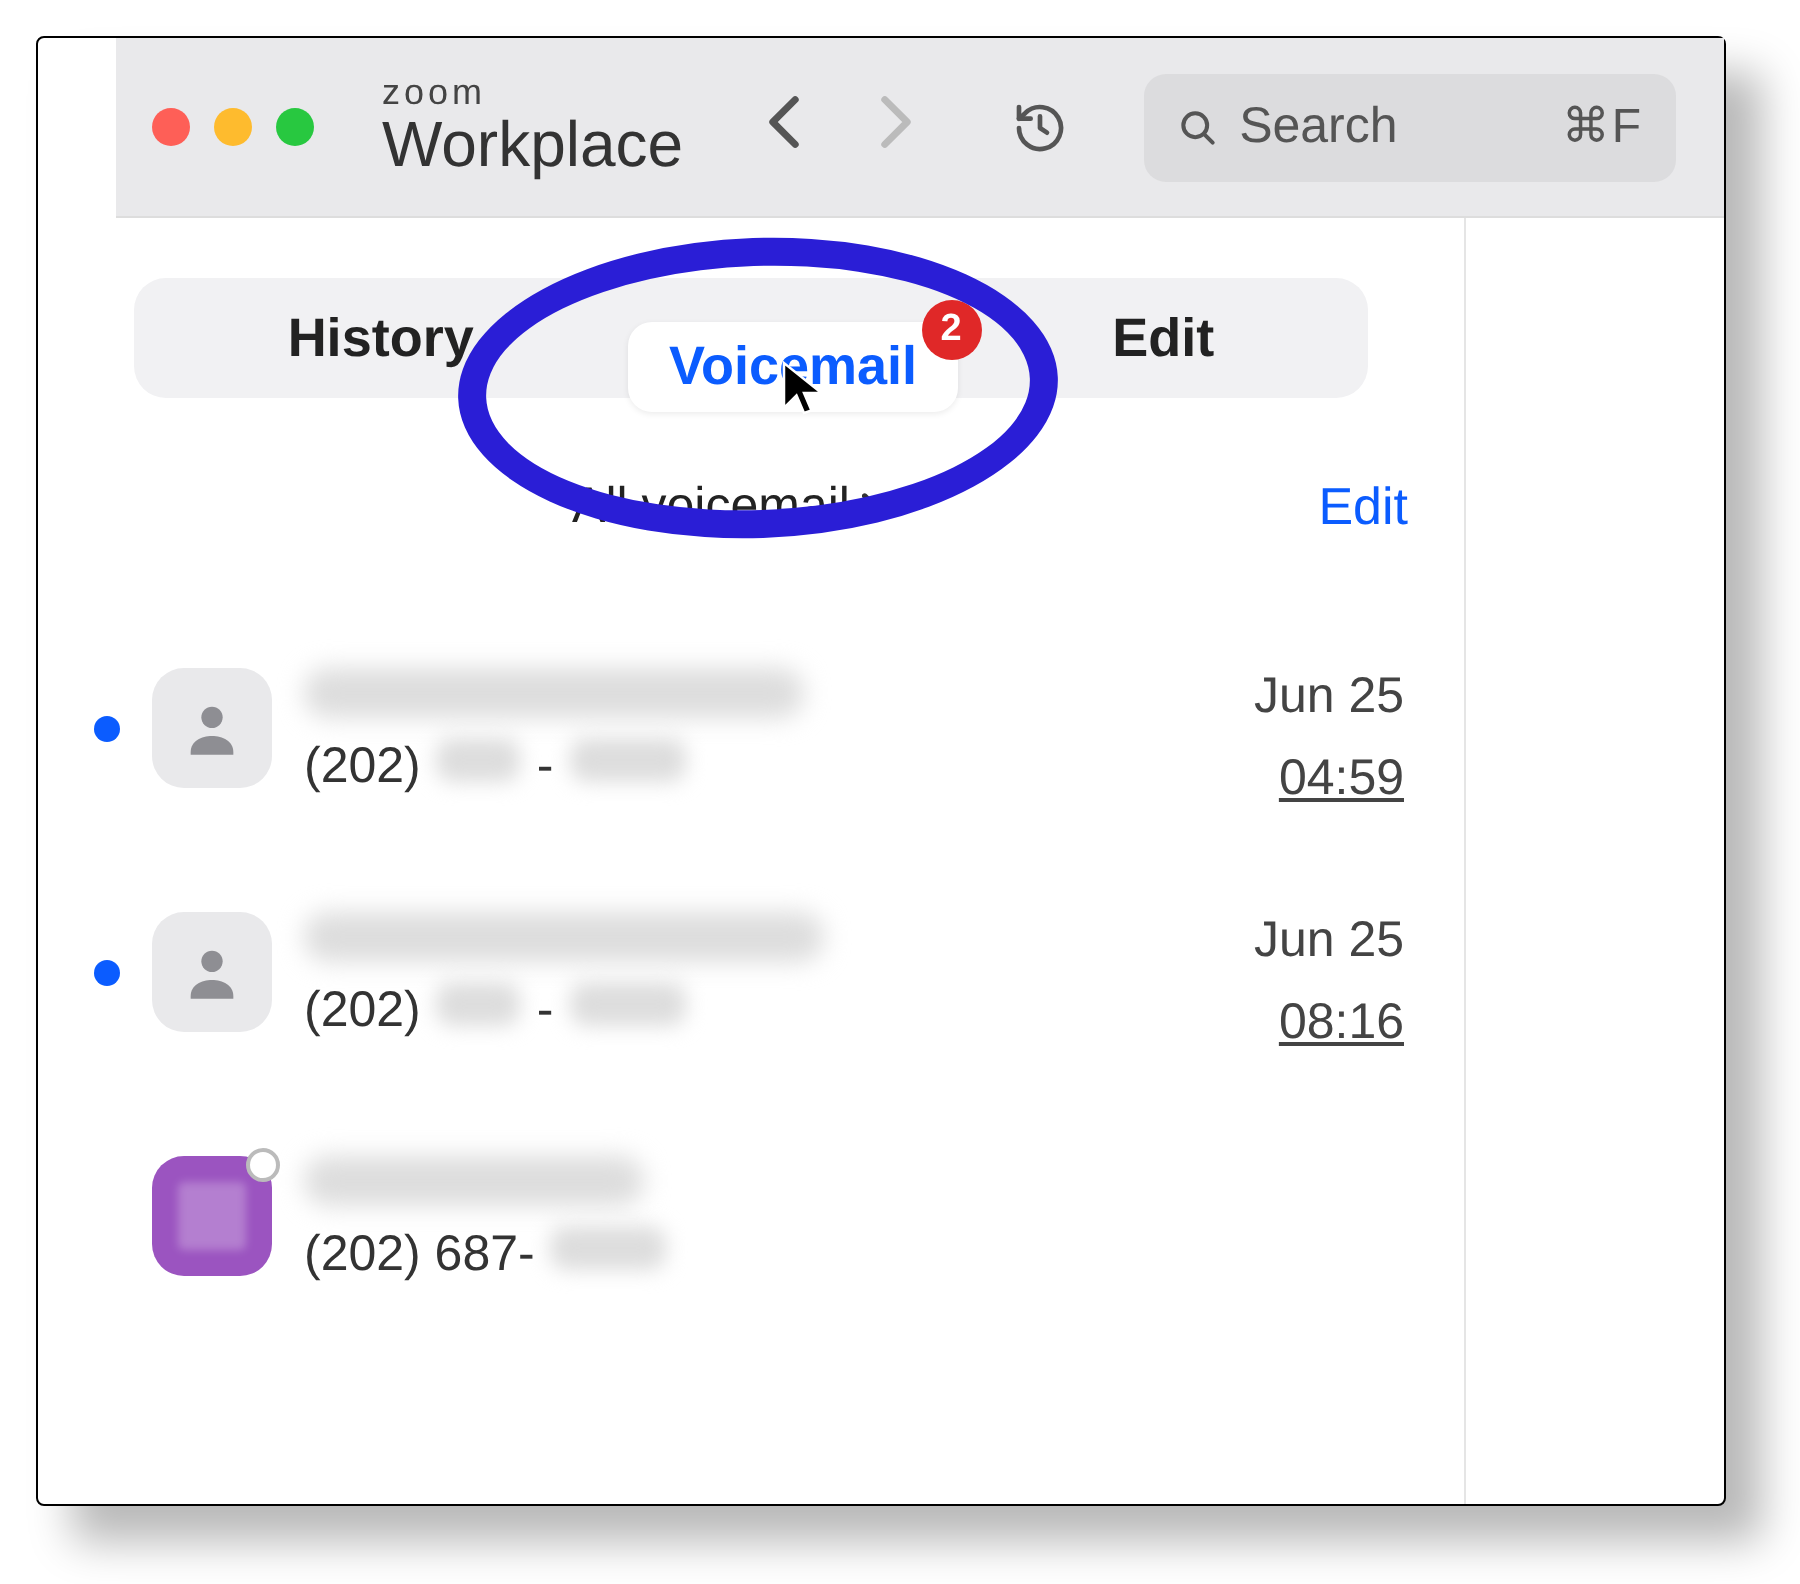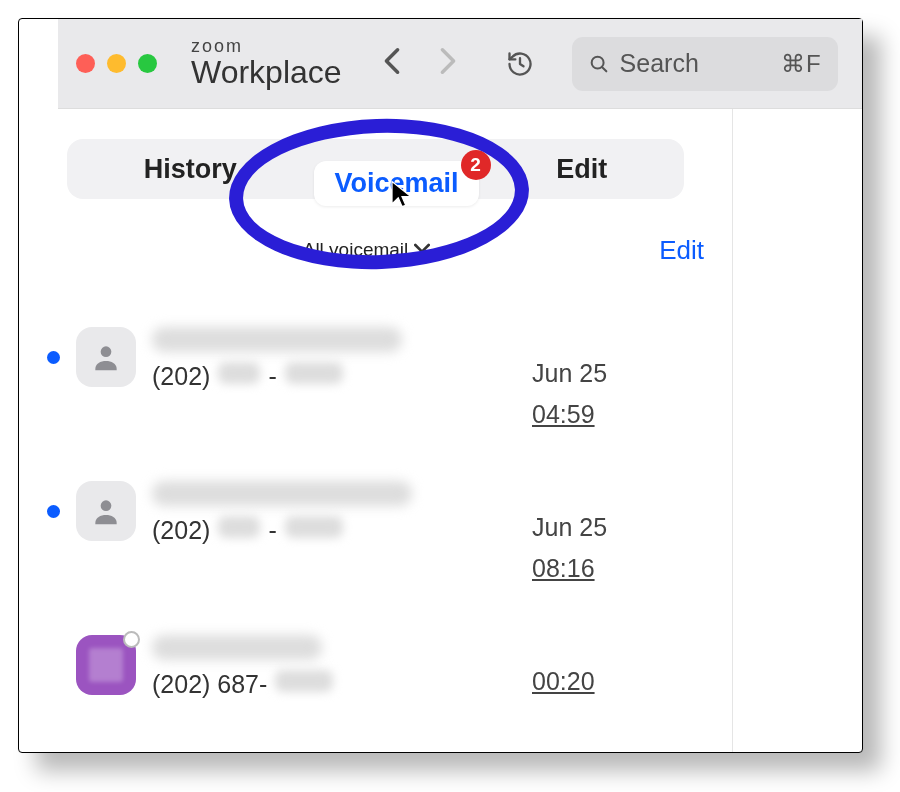--- a/index.html
+++ b/index.html
@@ -187,21 +187,21 @@
       justify-content: space-between;
       align-items: center;
       margin-top: 40px;
       padding: 0 18px 0 0;
     }
     .filter-center {
       margin: 0 auto;
       display: flex;
       align-items: center;
       gap: 6px;
-      font-size: 19px;
+      font-size: 25px;
       color: #222;
       cursor: pointer;
     }
     .filter-center .chev-down {
       font-size: 16px;
     }
     .edit-link {
       color: #0b5cff;
       font-size: 26px;
       cursor: pointer;
@@ -282,25 +282,25 @@
       gap: 8px;
     }
     .blur-chunk {
       display: inline-block;
       background: #ddd;
       border-radius: 8px;
       filter: blur(5px);
       height: 22px;
     }
     .row-right {
+      text-align: right;
       display: flex;
       flex-direction: column;
       gap: 12px;
       min-width: 170px;
-      margin-top: 32px;
     }
     .row-date {
       font-size: 25px;
       color: #444;
     }
     .row-dur {
       font-size: 25px;
       color: #444;
       text-decoration: underline;
     }
@@ -441,21 +441,20 @@
             <div class="presence-dot"></div>
           </div>
           <div class="row-main">
             <div class="blurred-name" style="width:170px"></div>
             <div class="phone-line">
               <span>(202) 687-</span>
                 <span class="blur-chunk" style="width:58px"></span>
             </div>
           </div>
           <div class="row-right">
-            <div class="row-dur">00:20</div>
           </div>
         </div>
 
       </div>
     </div>
     <div class="right-divider"></div>
   </div>
 </div>
 
 </body></html>

